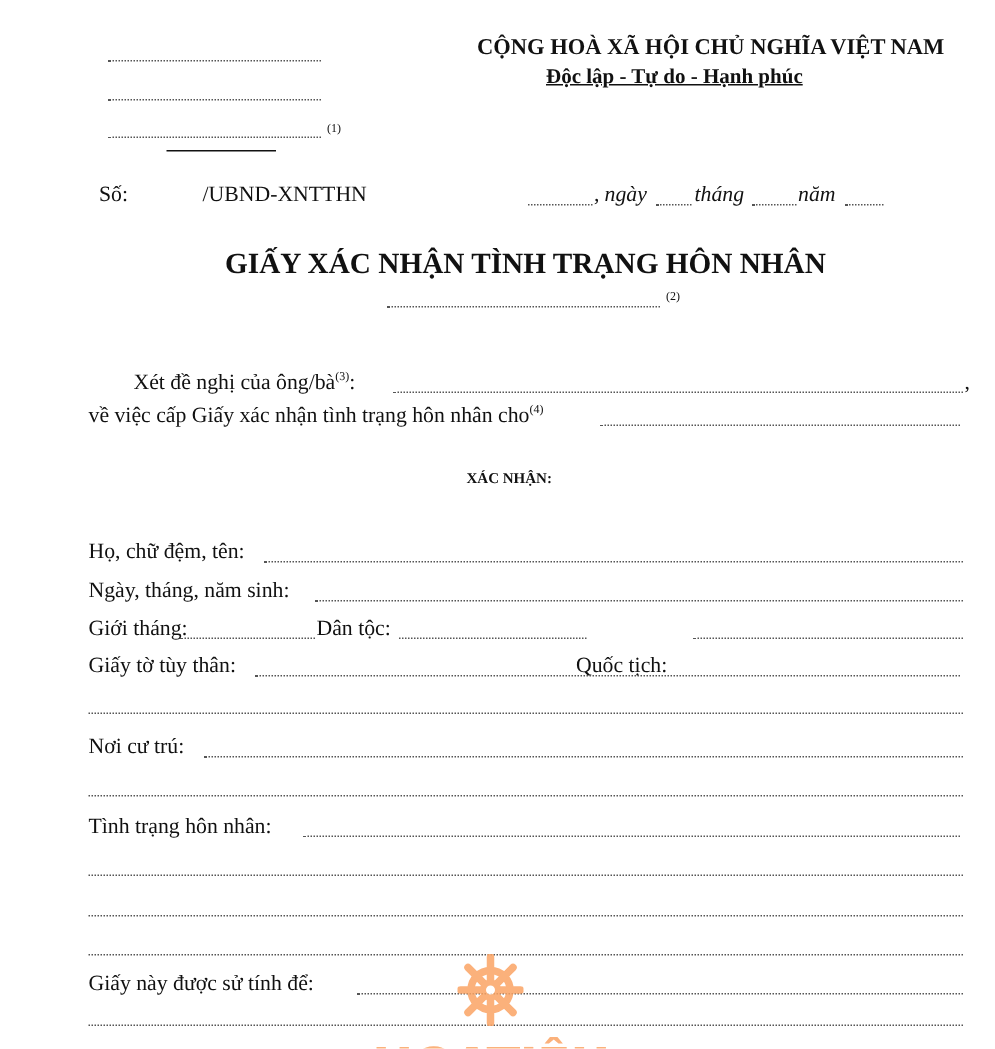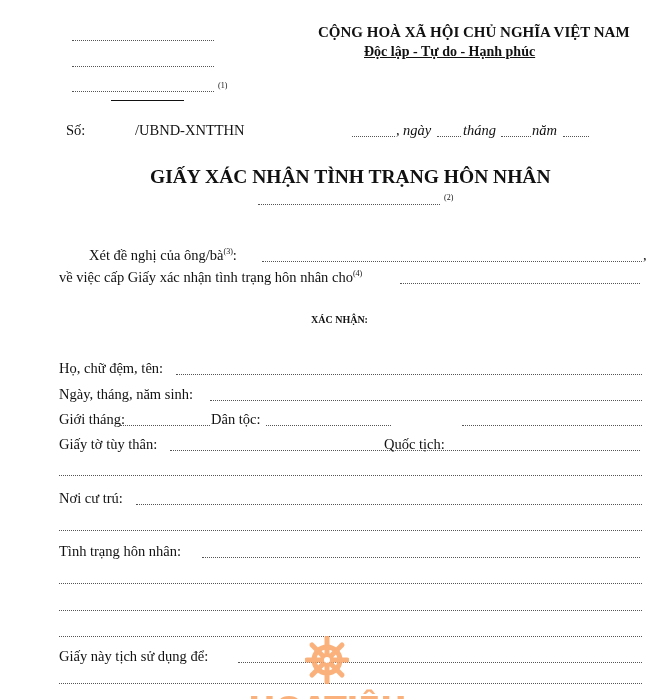--- a/index.html
+++ b/index.html
@@ -75,21 +75,21 @@
 <span class="abs t14" style="left:59px; top:490px;">Nơi cư trú:</span>
 <div class="dots" style="left:136px; top:504px; width:506px;"></div>
 <div class="dots" style="left:59px; top:530px; width:583px;"></div>
 
 <span class="abs t14" style="left:59px; top:543px;">Tình trạng hôn nhân:</span>
 <div class="dots" style="left:202px; top:557px; width:438px;"></div>
 <div class="dots" style="left:59px; top:583px; width:583px;"></div>
 <div class="dots" style="left:59px; top:610px; width:583px;"></div>
 <div class="dots" style="left:59px; top:636px; width:583px;"></div>
 
-<span class="abs t14" style="left:59px; top:648px;">Giấy này tịch sử dụng để:</span>
+<span class="abs t14" style="left:59px; top:648px;">Giấy này được sử tính để:</span>
 <div class="dots" style="left:238px; top:662px; width:404px;"></div>
 <div class="dots" style="left:59px; top:683px; width:583px;"></div>
 
 <div class="wm">
   <span>
     <svg width="44" height="48" viewBox="0 0 44 48">
       <g fill="none" stroke="#fba464" stroke-width="5" stroke-linecap="round">
         <circle cx="22" cy="24" r="13"></circle>
         <line x1="22" y1="2" x2="22" y2="46"></line>
         <line x1="2" y1="24" x2="42" y2="24"></line>

